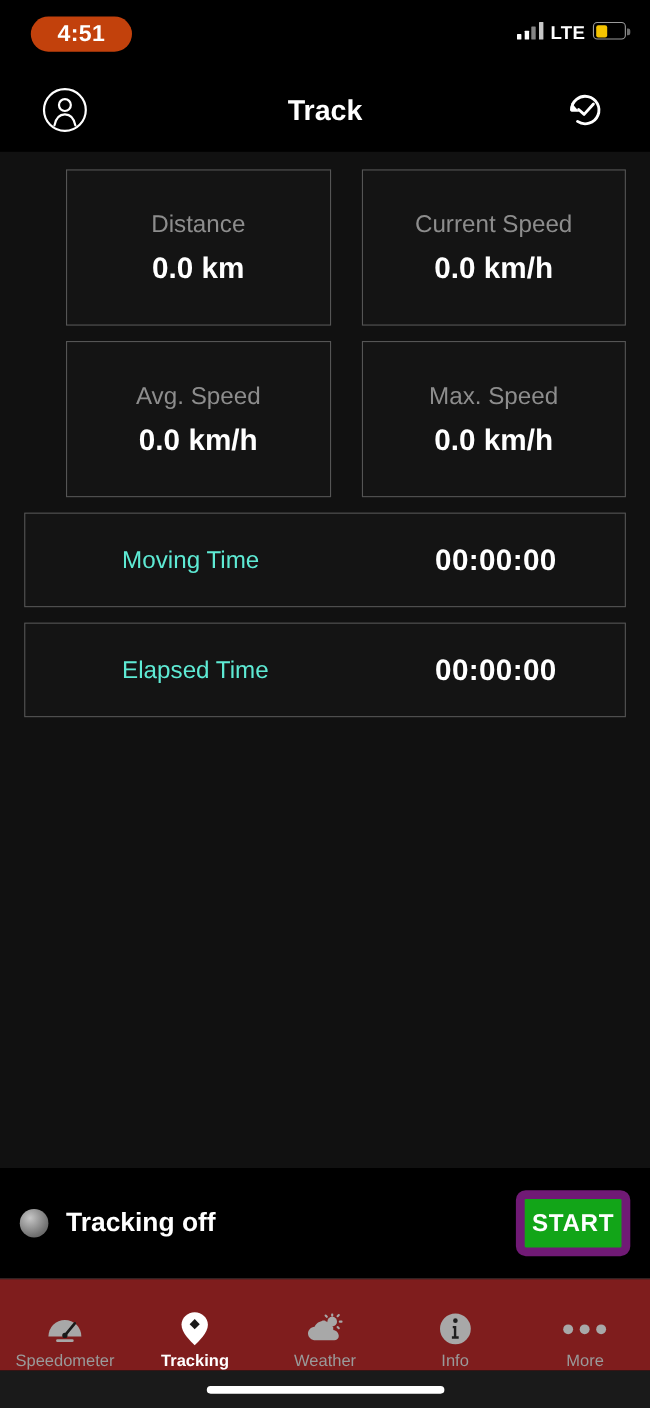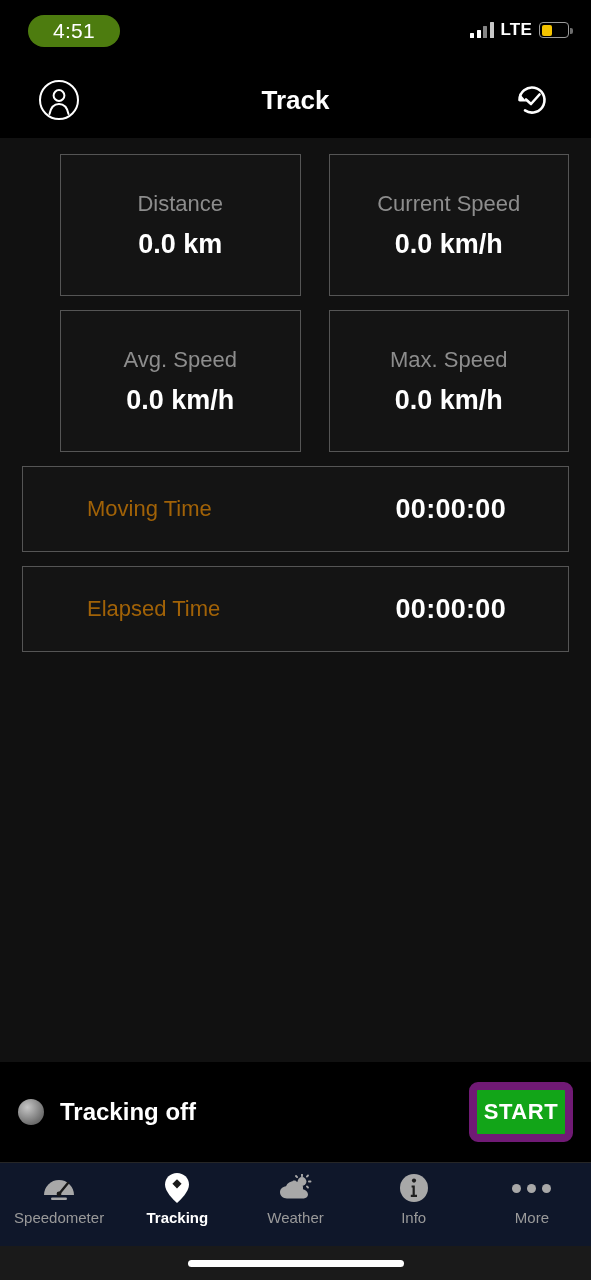--- a/index.html
+++ b/index.html
@@ -28,35 +28,35 @@
     background: #000;
     position: relative;
   }
   .time-pill {
     position: absolute;
     left: 28px;
     top: 15px;
     height: 32px;
     min-width: 92px;
     border-radius: 17px;
-    background: #4d7c0f;
+    background: #c2410c;
     color: #fff;
     font-size: 21px;
-    font-weight: normal;
+    font-weight: bold;
     display: flex;
     align-items: center;
     justify-content: center;
     letter-spacing: 0.3px;
   }
   .status-right {
     position: absolute;
     right: 22px;
     top: 20px;
     display: flex;
-    align-items: center;
+    align-items: flex-start;
     gap: 7px;
   }
   .signal {
     display: flex;
     align-items: flex-end;
     gap: 2.5px;
     height: 16px;
   }
   .signal i {
     display: block;
@@ -165,22 +165,23 @@
     background: #141414;
     border: 1px solid #555555;
     height: 86px;
     display: flex;
     align-items: center;
     justify-content: space-between;
     padding: 0 62px 0 64px;
     margin-bottom: 14px;
   }
   .row-label {
-    color: #a16207;
+    color: #5eead4;
     font-size: 22px;
+    margin-left: 24px;
   }
   .row-value {
     color: #ffffff;
     font-size: 27px;
     font-weight: bold;
     letter-spacing: 0.3px;
   }
 
   
   .actionbar {
@@ -220,24 +221,24 @@
     letter-spacing: 0.6px;
     display: flex;
     align-items: center;
     justify-content: center;
     font-family: "Liberation Sans", sans-serif;
   }
 
   
   .tabbar {
     flex: 0 0 84px;
-    background: #0f172a;
+    background: #7f1d1d;
     border-top: 1px solid #262626;
     display: flex;
-    align-items: flex-start;
+    align-items: flex-end;
     padding-top: 10px;
   }
   .tab {
     flex: 1 1 0;
     display: flex;
     flex-direction: column;
     align-items: center;
     gap: 6px;
   }
   .tab-icon {

